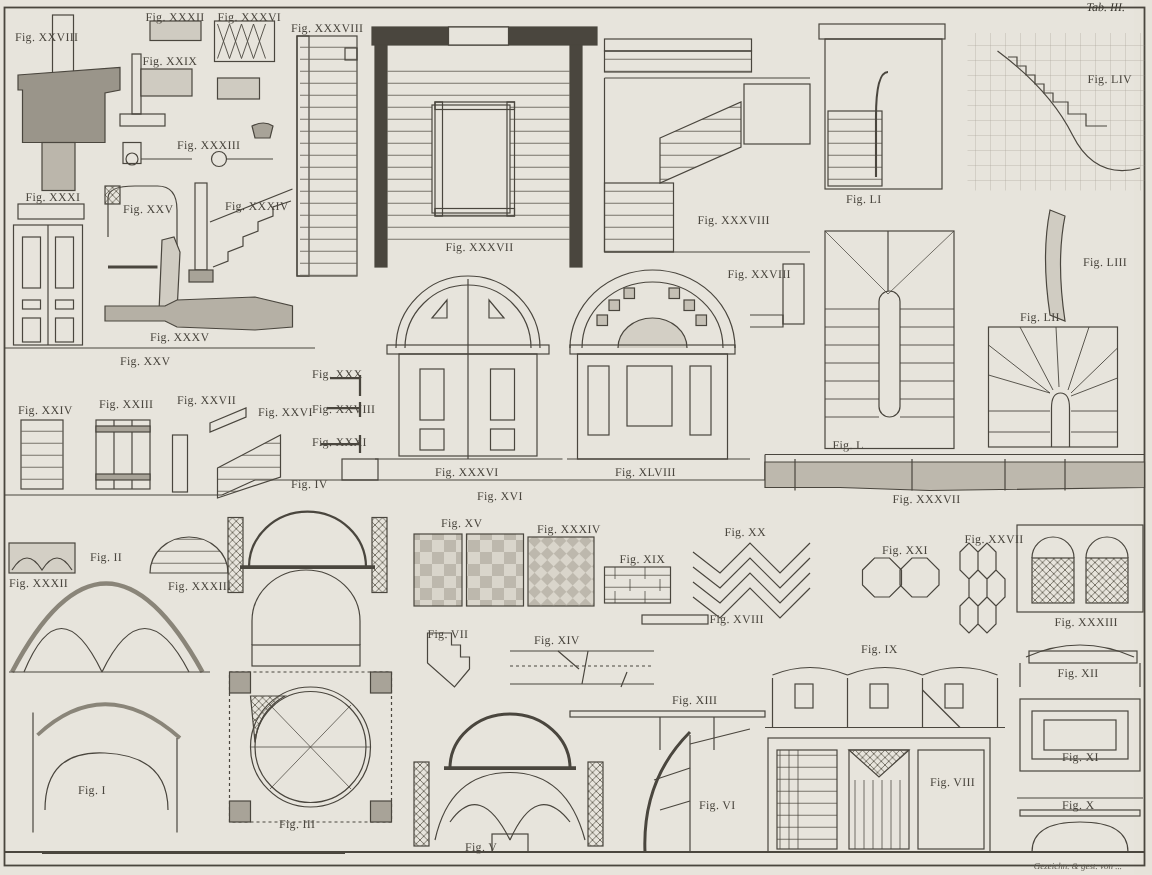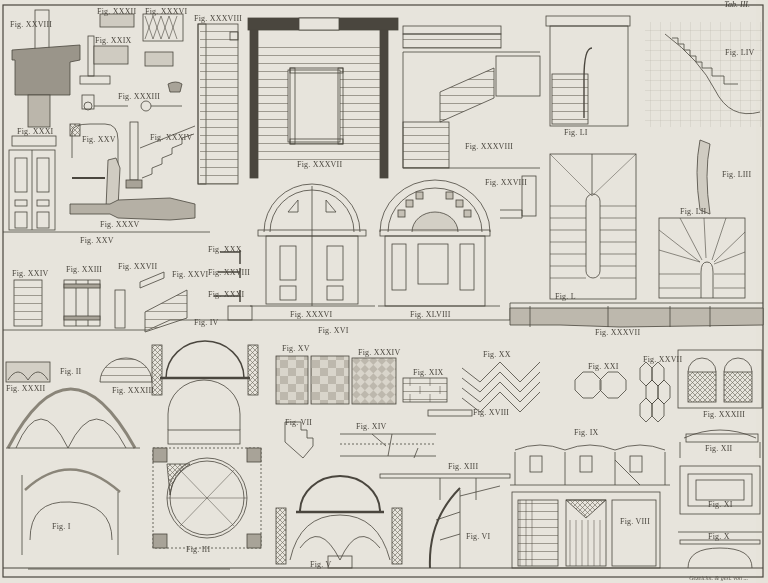--- a/index.html
+++ b/index.html
@@ -334,21 +334,21 @@
 <div class="lbl" style="left:172px;top:270px">Fig. XXVI</div>
 <div class="lbl" style="left:208px;top:245px">Fig. XXX</div>
 <div class="lbl" style="left:208px;top:268px">Fig. XXVIII</div>
 <div class="lbl" style="left:208px;top:290px">Fig. XXXI</div>
 <div class="lbl" style="left:194px;top:318px">Fig. IV</div>
 <div class="lbl" style="left:6px;top:384px">Fig. XXXII</div>
 <div class="lbl" style="left:60px;top:367px">Fig. II</div>
 <div class="lbl" style="left:112px;top:386px">Fig. XXXIII</div>
 <div class="lbl" style="left:52px;top:522px">Fig. I</div>
 <div class="lbl" style="left:186px;top:545px">Fig. III</div>
-<div class="lbl" style="left:282px;top:344px">Fig. XV</div>
+<div class="lbl" style="left:294px;top:344px">Fig. XV</div>
 <div class="lbl" style="left:318px;top:326px">Fig. XVI</div>
 <div class="lbl" style="left:358px;top:348px">Fig. XXXIV</div>
 <div class="lbl" style="left:413px;top:368px">Fig. XIX</div>
 <div class="lbl" style="left:473px;top:408px">Fig. XVIII</div>
 <div class="lbl" style="left:483px;top:350px">Fig. XX</div>
 <div class="lbl" style="left:588px;top:362px">Fig. XXI</div>
 <div class="lbl" style="left:643px;top:355px">Fig. XXVII</div>
 <div class="lbl" style="left:285px;top:418px">Fig. VII</div>
 <div class="lbl" style="left:356px;top:422px">Fig. XIV</div>
 <div class="lbl" style="left:448px;top:462px">Fig. XIII</div>

